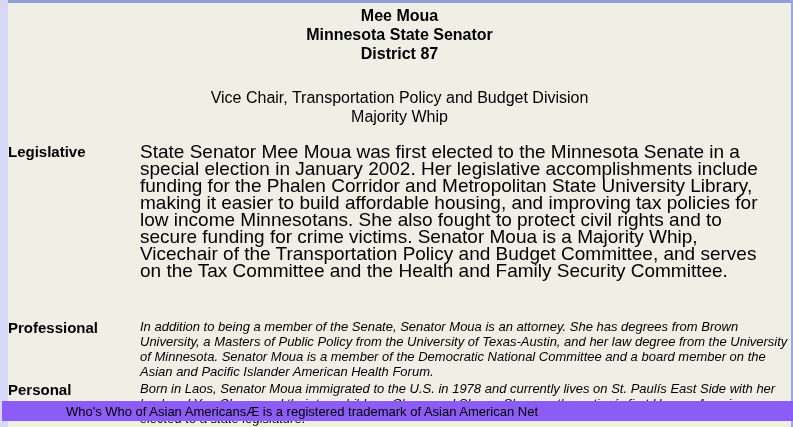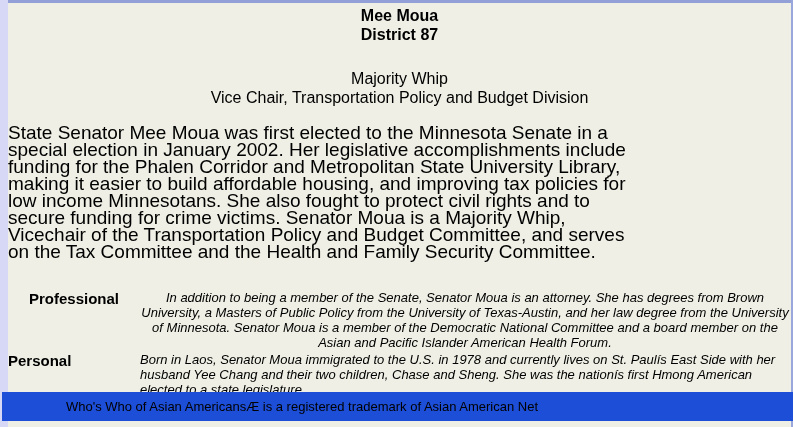--- a/index.html
+++ b/index.html
@@ -40,21 +40,21 @@
     font-size: 16px;
     line-height: 19px;
   }
   .h-reg {
     font-size: 16px;
     line-height: 19px;
   }
   .header-gap { height: 25px; }
   .section { display: flex; align-items: flex-start; }
   .section-legislative { margin-top: 17px; }
-  .section-professional { margin-top: 30px; text-align: center; }
+  .section-professional { margin-top: 40px; }
   .section-personal { margin-top: 2px; }
   .section-label {
     flex: 0 0 132px;
     width: 132px;
     font-weight: bold;
     font-size: 15px;
     line-height: 17px;
   }
   .section-body.body-large {
     font-size: 19px;
@@ -63,22 +63,22 @@
   }
   .section-body.body-small {
     font-size: 13px;
     line-height: 15px;
     width: 650px;
     font-style: italic;
   }
   .footer-bar {
     position: absolute;
     left: 2px; right: 0; bottom: 6px;
-    height: 29px;
-    background: #1d4ed8;
+    height: 20px;
+    background: #8b5cf6;
     display: flex;
     align-items: center;
   }
   .footer-text {
     width: 600px;
     text-align: center;
     font-size: 13px;
     line-height: 17px;
     color: #000000;
   }
@@ -87,27 +87,29 @@
 <body>
 
 <div class="left-strip"></div>
 <div class="top-border"></div>
 <div class="right-border"></div>
 
 <div class="content">
 
   <div class="header">
     <div class="h-bold">Mee Moua</div>
+    <div class="h-bold">Minnesota State Senator</div>
     <div class="h-bold">District 87</div>
     <div class="header-gap"></div>
+    <div class="h-reg">Vice Chair, Transportation Policy and Budget Division</div>
     <div class="h-reg">Majority Whip</div>
-    <div class="h-reg">Vice Chair, Transportation Policy and Budget Division</div>
   </div>
 
   <div class="section section-legislative">
+    <div class="section-label">Legislative</div>
     <div class="section-body body-large">State Senator Mee Moua was first elected to the Minnesota Senate in a special election in January 2002. Her legislative accomplishments include funding for the Phalen Corridor and Metropolitan State University Library, making it easier to build affordable housing, and improving tax policies for low income Minnesotans. She also fought to protect civil rights and to secure funding for crime victims. Senator Moua is a Majority Whip, Vicechair of the Transportation Policy and Budget Committee, and serves on the Tax Committee and the Health and Family Security Committee.</div>
   </div>
 
   <div class="section section-professional">
     <div class="section-label">Professional</div>
     <div class="section-body body-small">In addition to being a member of the Senate, Senator Moua is an attorney. She has degrees from Brown University, a Masters of Public Policy from the University of Texas-Austin, and her law degree from the University of Minnesota. Senator Moua is a member of the Democratic National Committee and a board member on the Asian and Pacific Islander American Health Forum.</div>
   </div>
 
   <div class="section section-personal">
     <div class="section-label">Personal</div>

